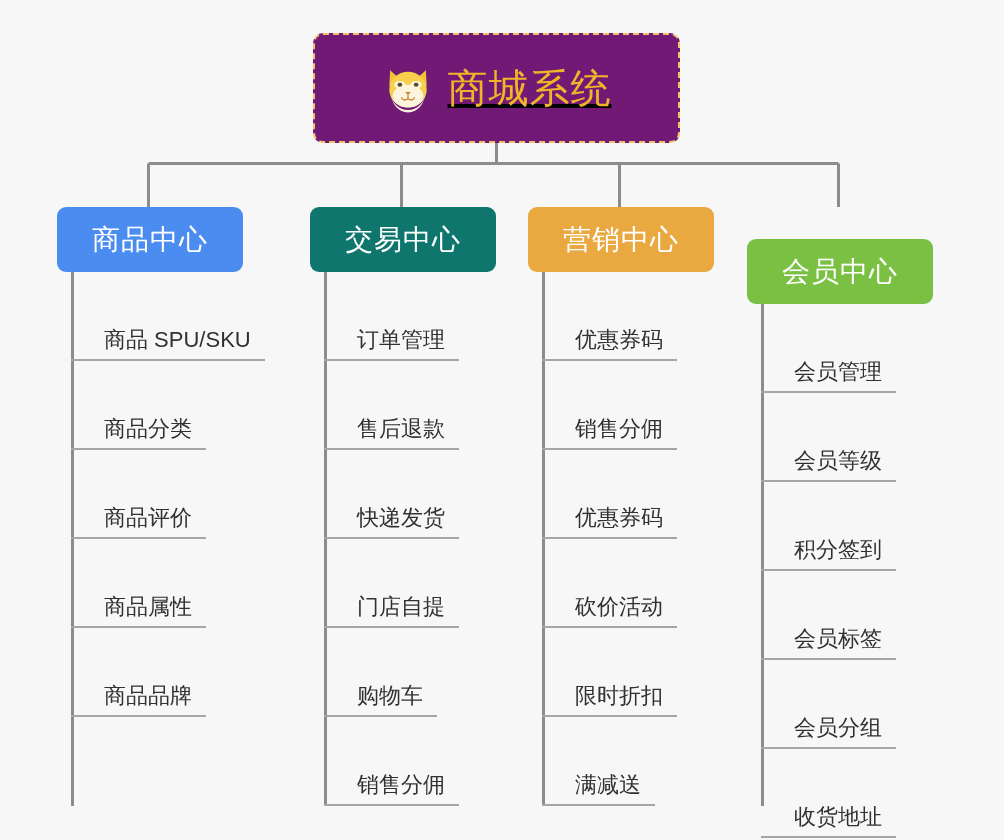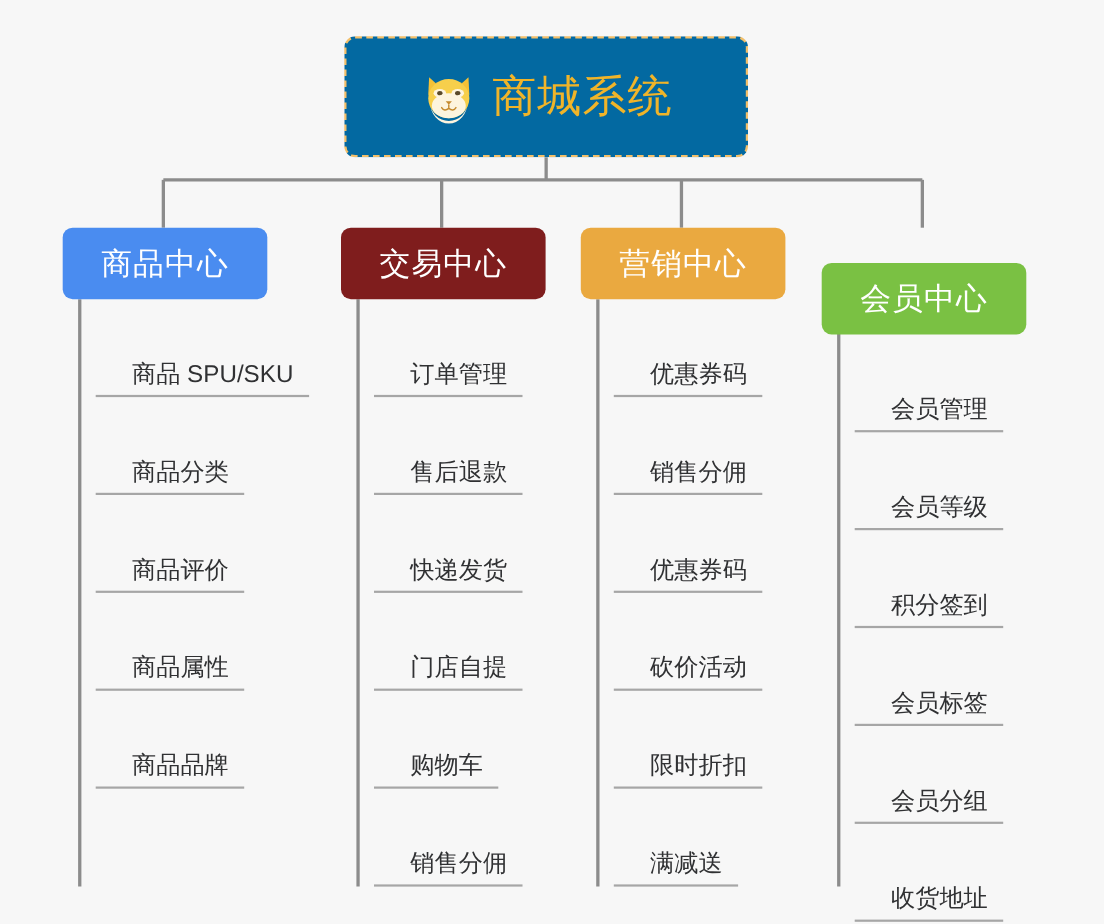--- a/index.html
+++ b/index.html
@@ -22,27 +22,28 @@
   }
 
   
   .root-node {
     position: absolute;
     left: 313px;
     top: 33px;
     width: 367px;
     height: 110px;
     box-sizing: border-box;
-    background: #0369a1;
+    background: #701a75;
     border: 2px dashed #f2bf6a;
     border-radius: 10px;
     display: flex;
     align-items: center;
     justify-content: center;
     gap: 14px;
+    text-decoration: underline;
   }
   .root-emoji {
     width: 52px;
     height: 52px;
     position: relative;
     flex: 0 0 auto;
   }
   .root-title {
     font-size: 40px;
     color: #f0b429;
@@ -75,21 +76,20 @@
     justify-content: center;
     color: #ffffff;
     font-size: 28px;
     letter-spacing: 1px;
     box-sizing: border-box;
   }
   .branch-items {
     position: relative;
     margin-left: 15px;
     padding-top: 0px;
-    padding-left: 16px;
   }
   .leaf {
     position: relative;
     height: 89px;
     display: flex;
     align-items: flex-end;
   }
   .leaf-label {
     display: inline-block;
     font-size: 22px;
@@ -168,21 +168,21 @@
       <div class="leaf">
           <span class="leaf-label">商品属性</span>
         </div>
       <div class="leaf">
           <span class="leaf-label">商品品牌</span>
         </div>
     </div>
   </div>
 
   <div class="branch" style="left:310px;">
-    <div class="branch-header" style="background:#7f1d1d;">
+    <div class="branch-header" style="background:#0f766e;">
       <span>交易中心</span>
     </div>
     <div class="branch-items">
       <div class="leaf">
           <span class="leaf-label">订单管理</span>
         </div>
       <div class="leaf">
           <span class="leaf-label">售后退款</span>
         </div>
       <div class="leaf">

